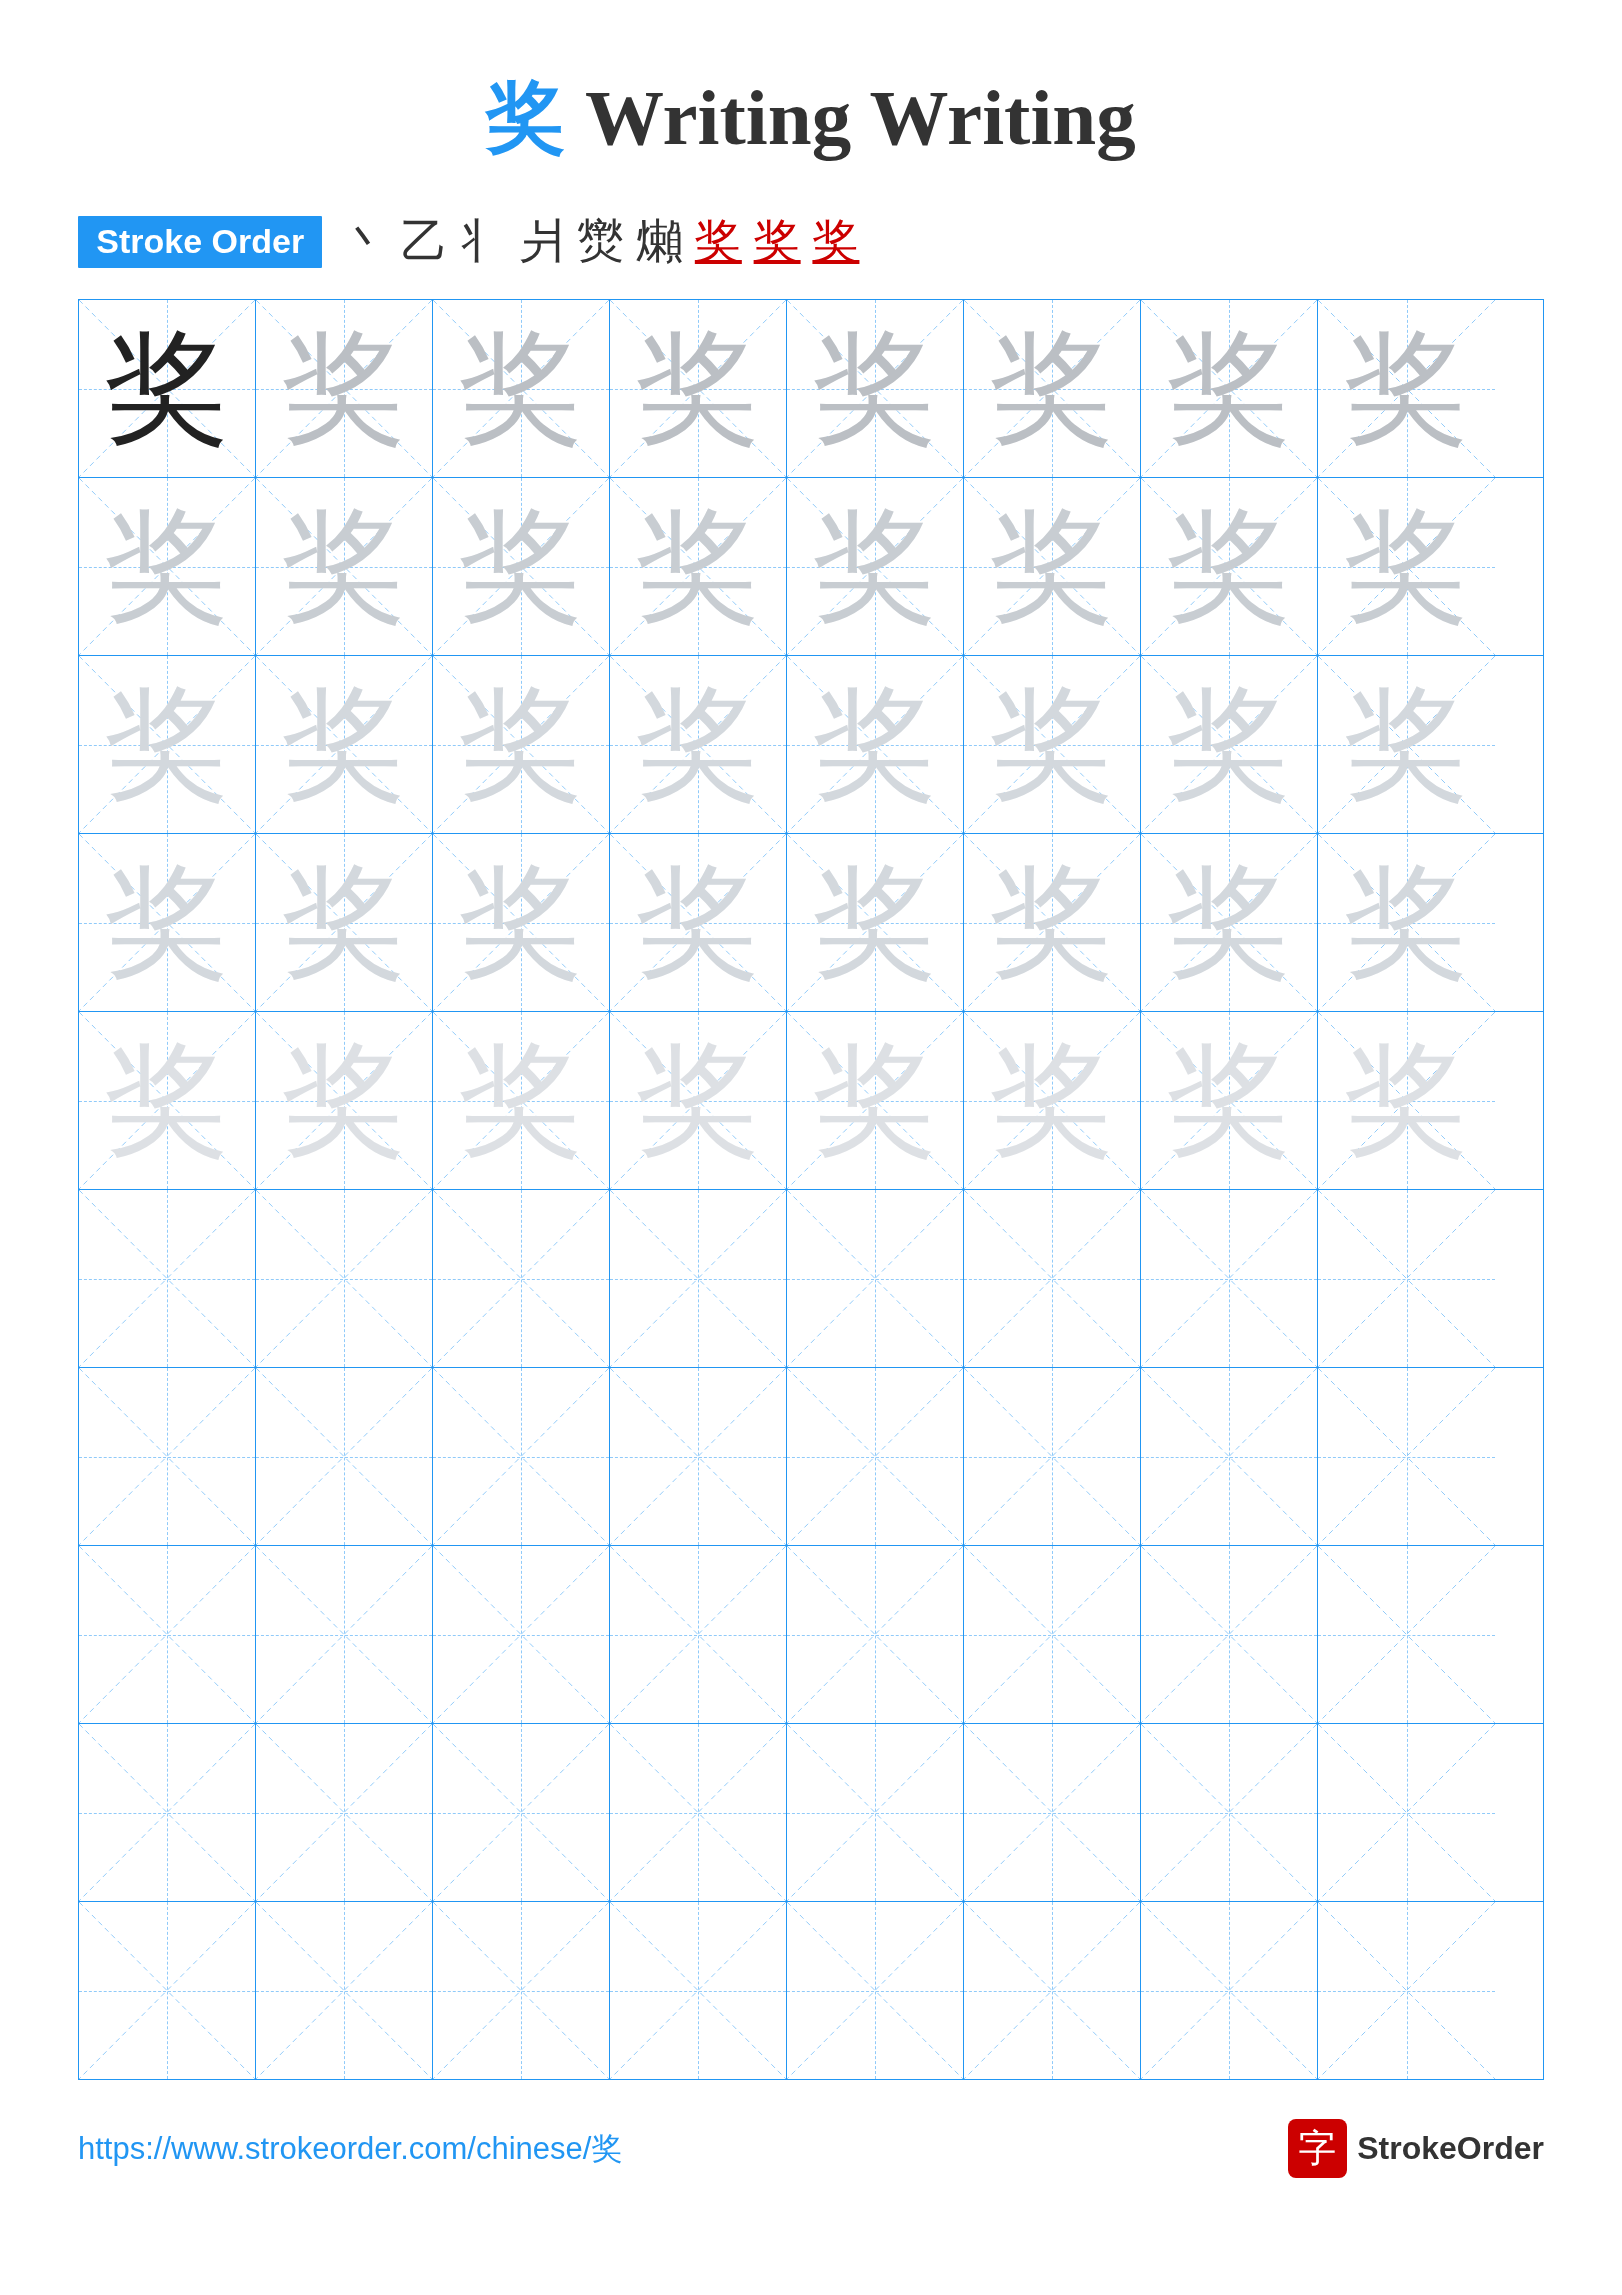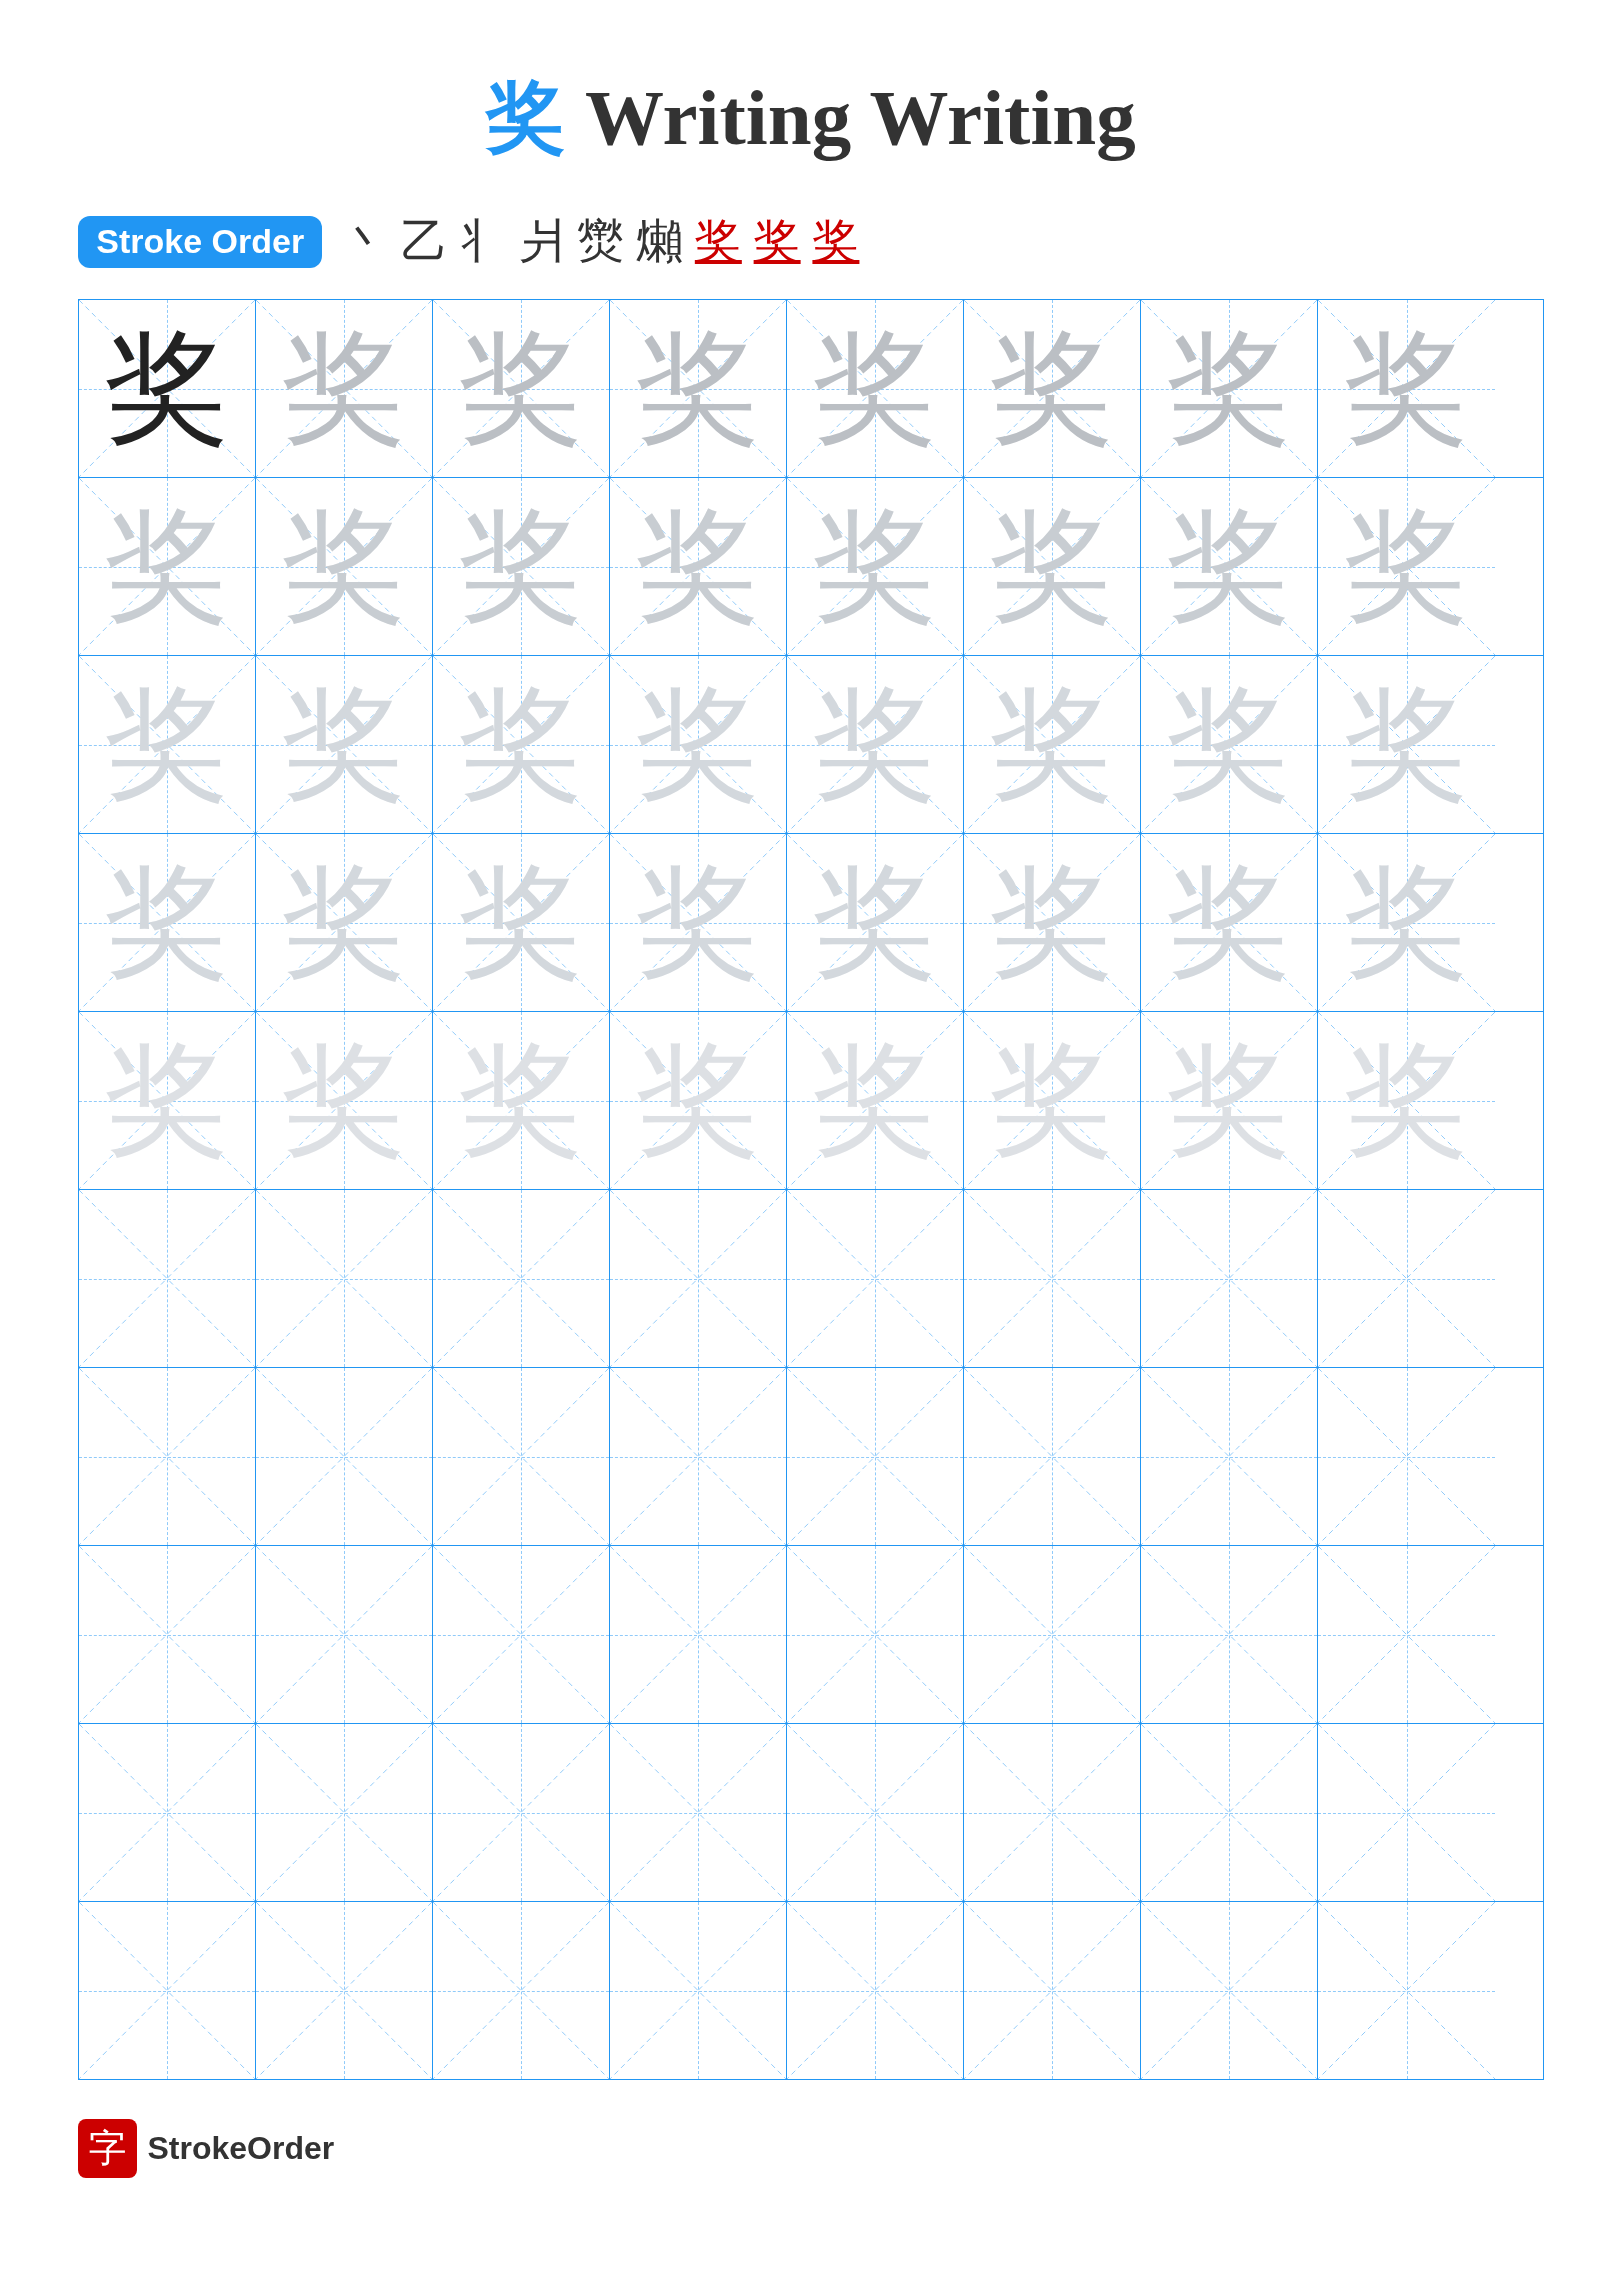--- a/index.html
+++ b/index.html
@@ -33,21 +33,21 @@
       gap: 19.6px;
       margin-bottom: 26px;
       padding-left: 26px;
     }
     .stroke-order-badge {
       background: #2196F3;
       color: #fff;
       font-size: 34px;
       font-weight: bold;
       padding: 6.5px 18.3px;
-      border-radius: 12px;
+      border-radius: 1px;
       font-family: Arial, sans-serif;
       white-space: nowrap;
     }
     .stroke-order-chars {
       display: flex;
       align-items: center;
       gap: 11.8px;
       font-size: 47px;
       color: #333;
     }
@@ -1076,20 +1076,21 @@
             <line x1="0" y1="0" x2="270" y2="270" stroke="#90CAF9" stroke-width="1.5" stroke-dasharray="8,6"></line>
             <line x1="270" y1="0" x2="0" y2="270" stroke="#90CAF9" stroke-width="1.5" stroke-dasharray="8,6"></line>
           </svg>
         </div>
       </div>
   </div>
 
 </div>
 
 <div class="footer">
+  <span class="footer-url">https://www.strokeorder.com/chinese/奖</span>
   <div class="footer-logo">
     <div class="footer-logo-icon">
       <span>字</span>
     </div>
     <span class="footer-logo-text">StrokeOrder</span>
   </div>
 </div>
 
 
 </body></html>

